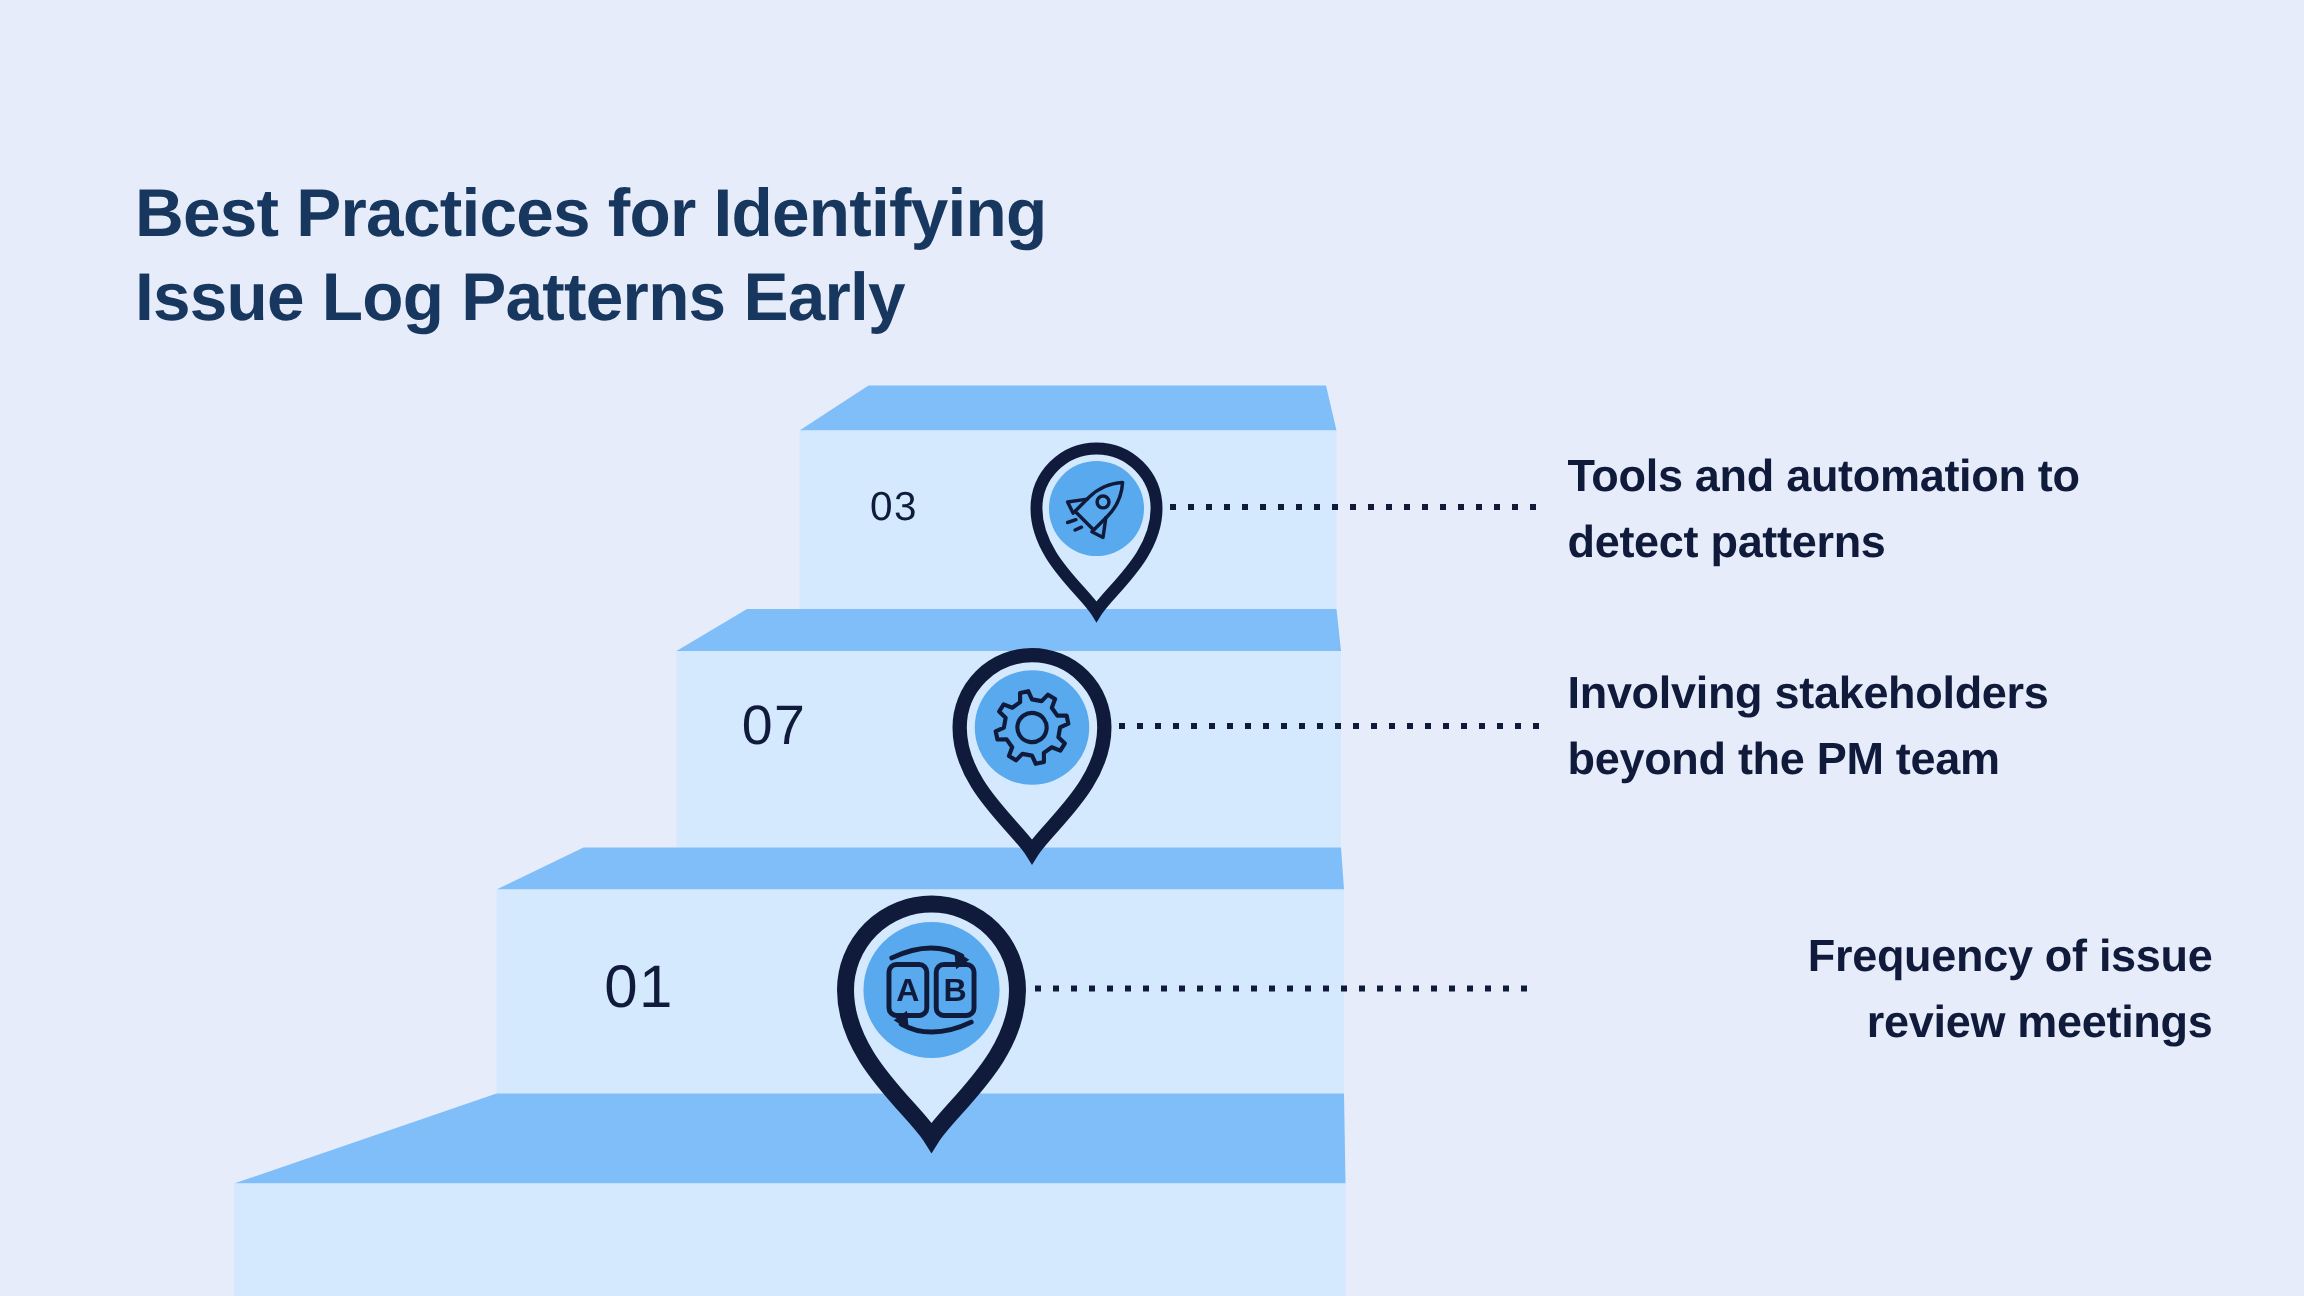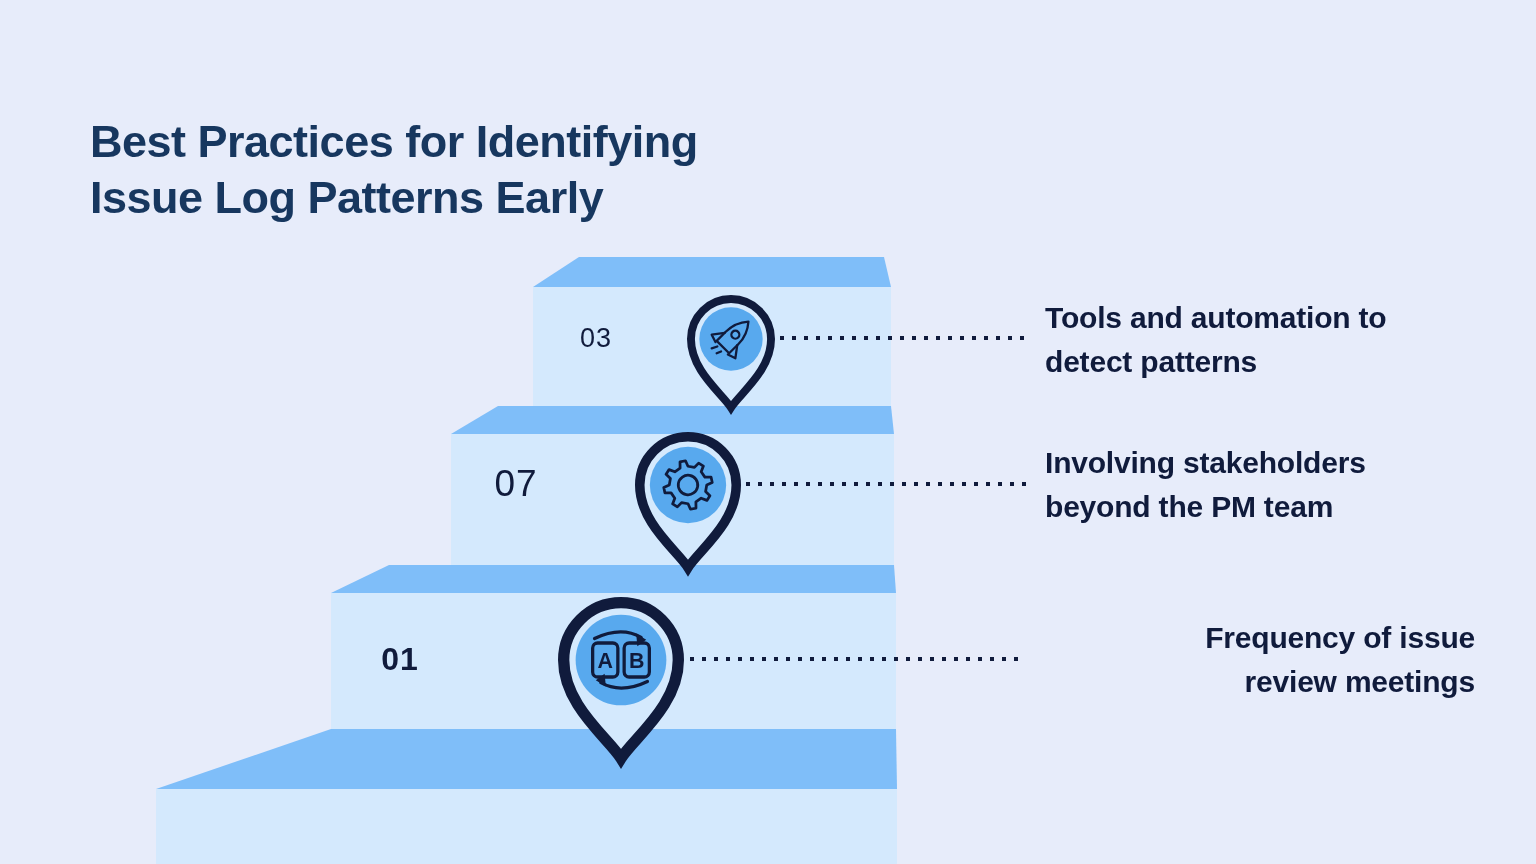--- a/index.html
+++ b/index.html
@@ -20,21 +20,21 @@
   .pin-body{fill:var(--step-face);stroke:var(--pin-outline);stroke-width:9;}
   .pin-core{fill:var(--pin-circle);}
   .ic{stroke:var(--pin-outline);fill:none;stroke-width:2.6;stroke-linecap:round;stroke-linejoin:round;}
   .ic-fill{fill:var(--pin-outline);stroke:none;}
   .ic-text{fill:var(--pin-outline);font-family:"Liberation Sans",sans-serif;font-size:17px;font-weight:700;text-anchor:middle;}
   .dotline{stroke:var(--pin-outline);stroke-width:4;stroke-dasharray:4 8;fill:none;}
   .step-num{
     position:absolute;transform:translate(-50%,-50%);
     color:var(--label-text);font-weight:400;letter-spacing:1px;
   }
-  .num-1{left:400px;top:659px;font-size:32px;font-weight:bold;}
+  .num-1{left:426px;top:659px;font-size:40px;}
   .num-2{left:516px;top:484px;font-size:37px;}
   .num-3{left:596px;top:338px;font-size:27px;}
   .step-label{
     position:absolute;left:1045px;width:430px;
     font-size:30px;font-weight:700;line-height:44px;color:var(--label-text);
     white-space:pre-line;letter-spacing:-0.2px;
   }
   .label-1{top:616px;text-align:right;}
   .label-2{top:441px;}
   .label-3{top:296px;}

